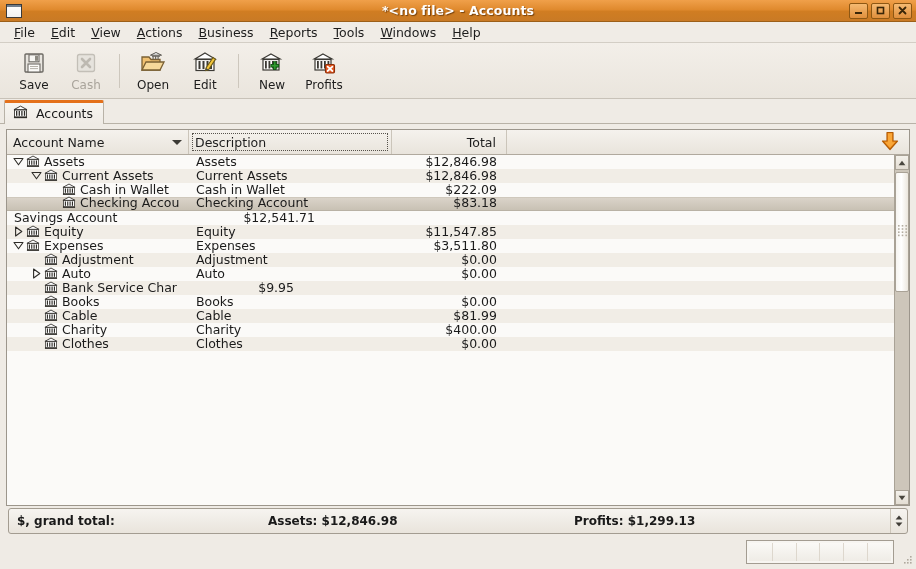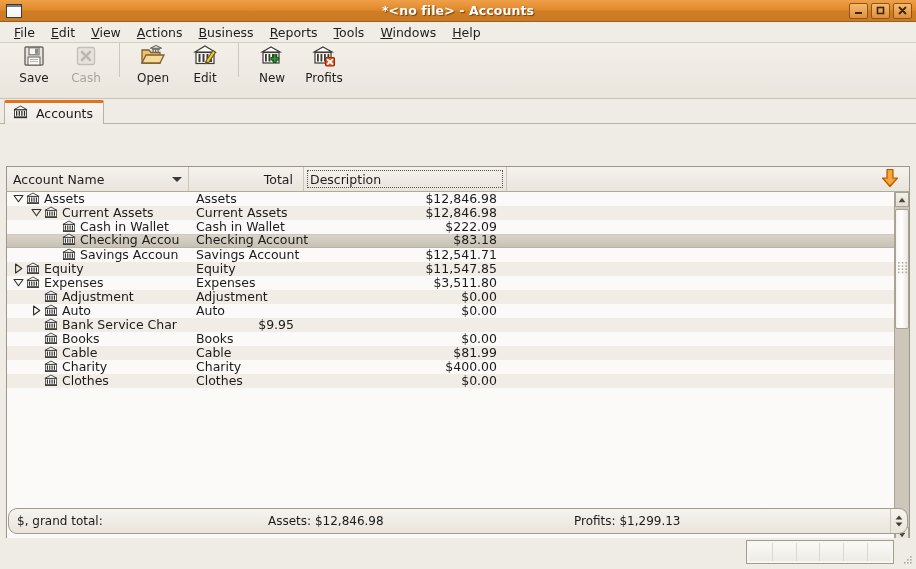--- a/index.html
+++ b/index.html
@@ -80,21 +80,21 @@
     color: #1d1d1d;
     cursor: default;
   }
   .menu-item u { text-decoration: underline; }
 
   
   .toolbar {
     height: 56px;
     background: linear-gradient(to bottom, #f3efe9 0%, #eae5dd 100%);
     border-bottom: 1px solid #c8c2b8;
-    display: flex; align-items: flex-start;
+    display: flex; align-items: center;
     padding-left: 8px;
     box-sizing: border-box;
   }
   .tool {
     width: 52px;
     display: flex; flex-direction: column;
     align-items: center; justify-content: center;
     gap: 2px;
     cursor: default;
   }
@@ -134,21 +134,20 @@
   .treewrap {
     position: absolute;
     left: 6px; right: 6px;
     top: 129px;
     height: 377px;
     border: 1px solid #9c968c;
     background: #fbfaf8;
     box-sizing: border-box;
     display: flex; flex-direction: column;
     overflow: hidden;
-    margin-top: 37px;
   }
   .headerrow {
     display: flex;
     height: 25px;
     background: linear-gradient(to bottom, #f5f2ed 0%, #e9e4dc 100%);
     border-bottom: 1px solid #b0a99e;
     flex: none;
     box-sizing: border-box;
   }
   .hcell {
@@ -236,26 +235,27 @@
   }
   .grip { display: block; }
 
   
   .summary {
     position: absolute;
     left: 8px; right: 8px;
     top: 508px;
     height: 26px;
     border: 1px solid #a39c91;
-    border-radius: 9px;
+    border-radius: 3px;
     background: linear-gradient(to bottom, #f6f4f0 0%, #e9e4dc 100%);
     display: flex; align-items: center;
     box-sizing: border-box;
     font-size: 12px;
     overflow: hidden;
+    font-weight: bold;
   }
   .sum-cell { padding: 0 8px; white-space: nowrap; }
   .sum-spin {
     margin-left: auto;
     width: 16px; height: 24px;
     display: flex; flex-direction: column;
     align-items: center; justify-content: center;
     gap: 2px;
     border-left: 1px solid #cdc6ba;
   }
@@ -439,25 +439,25 @@
     </div>
   </div>
 
   <div class="treewrap">
 
     <div class="headerrow">
       <div class="hcell c-name">
         <span>Account Name</span>
         <span class="sortarrow"></span>
       </div>
+      <div class="hcell c-desc focus">
+        <span>Description</span>
+      </div>
       <div class="hcell c-total">
         <span>Total</span>
-      </div>
-      <div class="hcell c-desc focus">
-        <span>Description</span>
       </div>
       <div class="hcell c-rest">
         <span>
           <svg width="18" height="20" viewBox="0 0 18 20">
             <path d="M6 1.5 H12 V10 H16.5 L9 18.5 L1.5 10 H6 Z" fill="#f5901c" stroke="#b35c05" stroke-width="1.2" stroke-linejoin="round"></path>
             <path d="M7 2.6 H11 V11.2 H14 L9 16.6 L4 11.2 H7 Z" fill="#fbb44a" opacity=".65"></path>
           </svg>
         </span>
       </div>
     </div>
@@ -549,36 +549,20 @@
                   <rect x="1" y="12.3" width="14" height="1.4" fill="#2e2c28"></rect>
                 </svg>
               </span>
               <span class="aname">Checking Accou</span>
             </div>
             <div class="cell c-desc">Checking Account</div>
             <div class="cell c-total">$83.18</div>
             <div class="cell c-rest"></div>
           </div>
           <div class="row">
-            <div class="cell c-name">
-              <span class="indent" style="width: 36px;"></span>
-              <span class="expander"></span>
-              <span class="bank">
-                <svg width="14" height="13" viewBox="0 0 16 15">
-                  <path d="M8 1.2 L15 5 L1 5 Z" fill="#ffffff" stroke="#2e2c28" stroke-width="1"></path>
-                  <rect x="1.8" y="5.4" width="12.4" height="7" fill="#ffffff" stroke="#2e2c28" stroke-width=".85"></rect>
-                  <rect x="3.2" y="6.3" width="1.3" height="5" fill="#2e2c28"></rect>
-                  <rect x="5.9" y="6.3" width="1.3" height="5" fill="#2e2c28"></rect>
-                  <rect x="8.6" y="6.3" width="1.3" height="5" fill="#2e2c28"></rect>
-                  <rect x="11.3" y="6.3" width="1.3" height="5" fill="#2e2c28"></rect>
-                  <rect x="1" y="12.3" width="14" height="1.4" fill="#2e2c28"></rect>
-                </svg>
-              </span>
-              <span class="aname">Savings Accoun</span>
-            </div>
             <div class="cell c-desc">Savings Account</div>
             <div class="cell c-total">$12,541.71</div>
             <div class="cell c-rest"></div>
           </div>
           <div class="row alt">
             <div class="cell c-name">
               <span class="expander">
                 <svg class="tri" width="9" height="11" viewBox="0 0 9 11">
                   <path d="M1.6 1 L1.6 10 L7.8 5.5 Z" fill="none" stroke="#2e2c28" stroke-width="1.1" stroke-linejoin="round"></path>
                 </svg>

